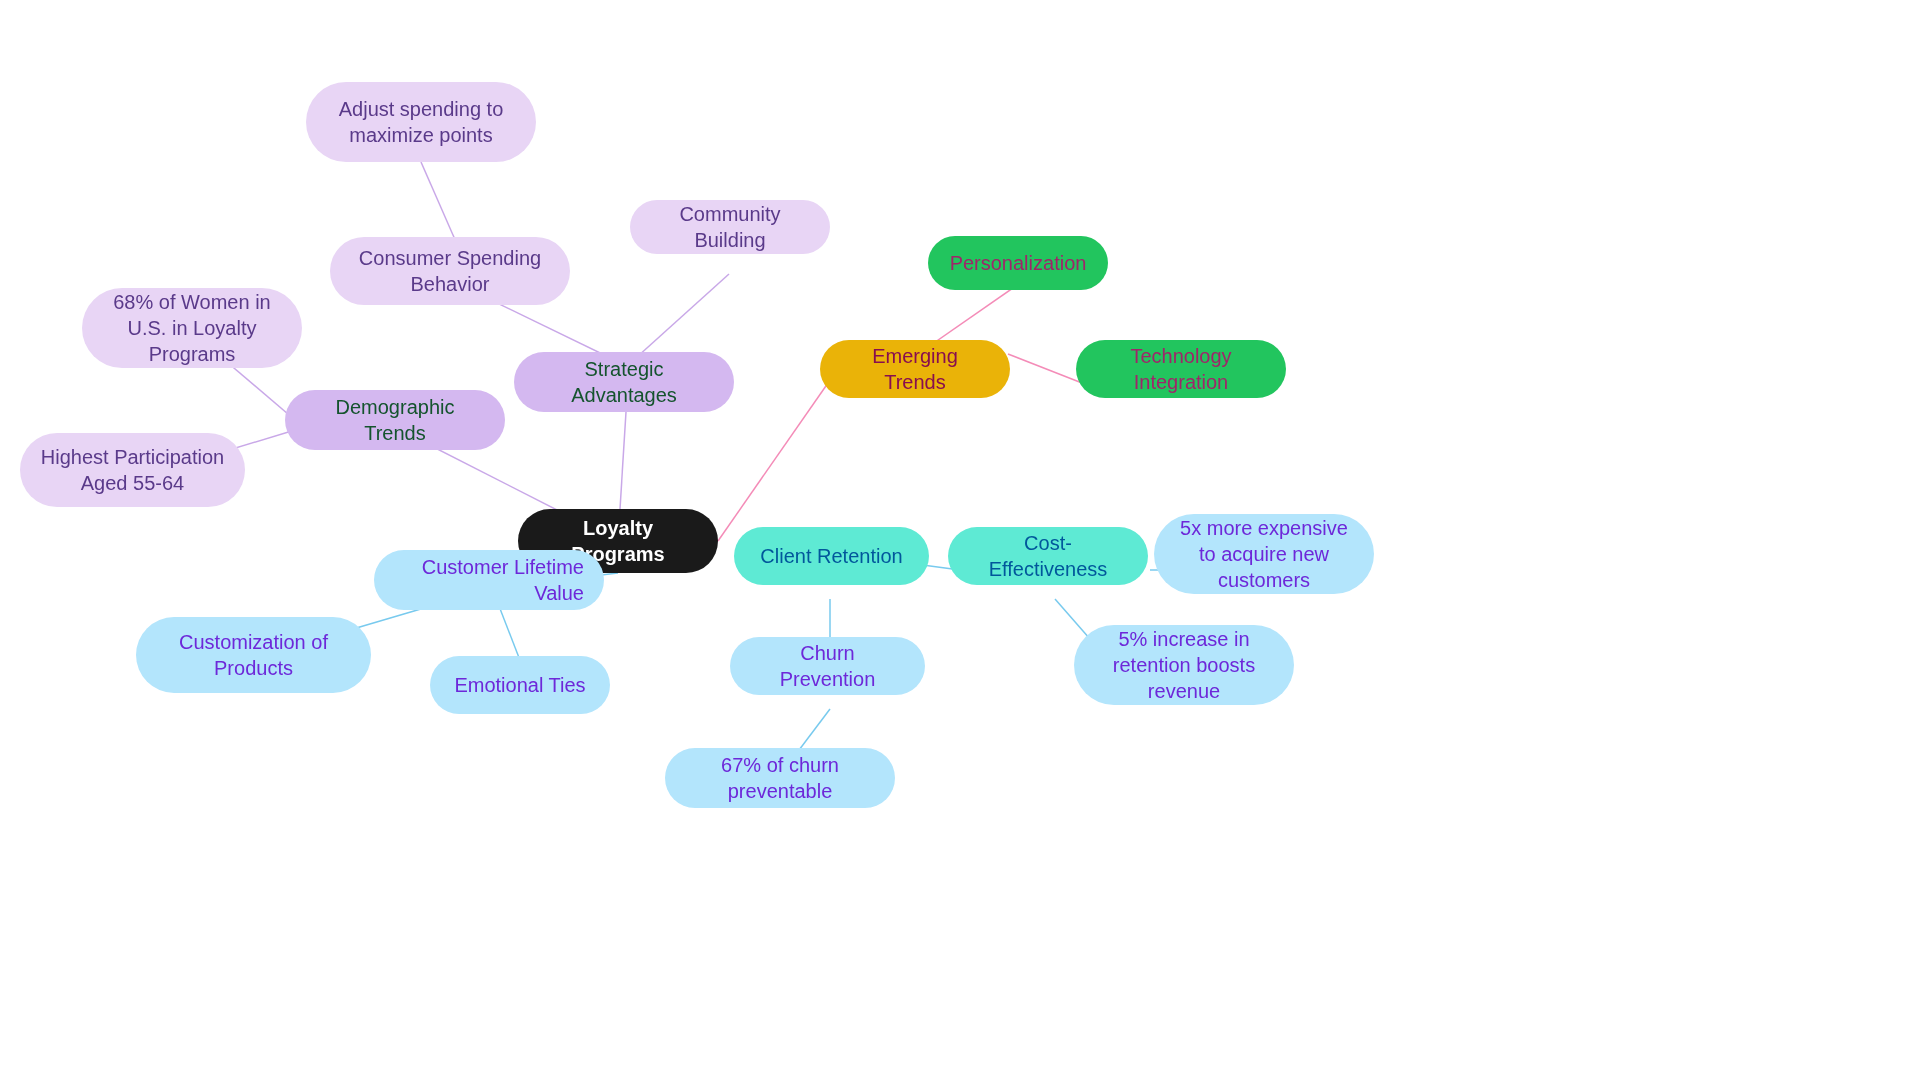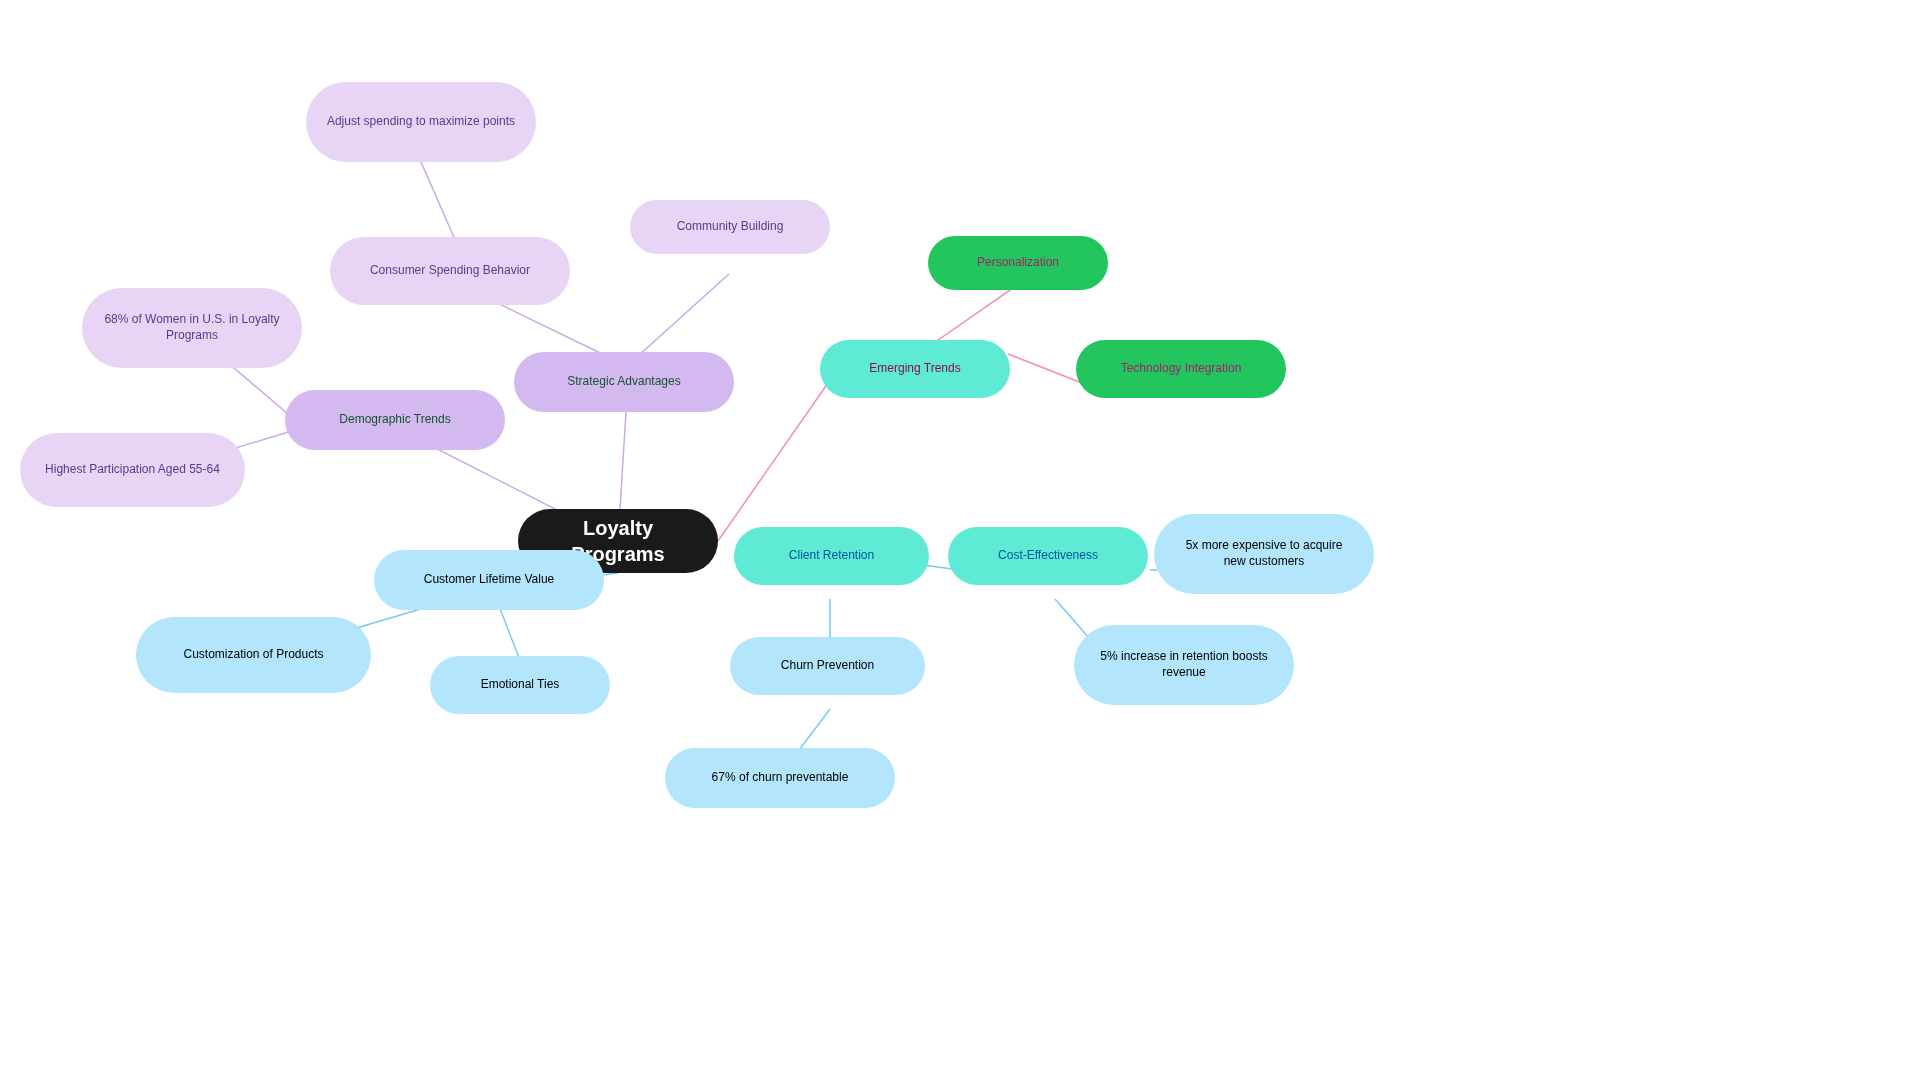--- a/index.html
+++ b/index.html
@@ -21,21 +21,21 @@
     }
     .node {
       position: absolute;
       border-radius: 50px;
       display: flex;
       align-items: center;
       justify-content: center;
       text-align: center;
       z-index: 1;
       padding: 12px 20px;
-      font-size: 12px;
+      font-size: 20px;
       line-height: 1.3;
     }
     .node-center {
       background: #1a1a1a;
       color: #ffffff;
       font-size: 20px;
       font-weight: 600;
       width: 200px;
       height: 64px;
     }
@@ -46,26 +46,26 @@
     }
     .node-purple-medium {
       background: #d4b8f0;
       color: #14532d;
     }
     .node-pink-light {
       background: #22c55e;
       color: #a0256a;
     }
     .node-pink-medium {
-      background: #5eead4;
+      background: #eab308;
       color: #880e4f;
     }
     .node-blue-light {
       background: #b3e5fc;
-      color: #000000;
+      color: #6d28d9;
     }
     .node-blue-medium {
       background: #5eead4;
       color: #01579b;
     }
   </style>
 </head>
 <body>
 
 <svg id="connections" xmlns="http://www.w3.org/2000/svg">

